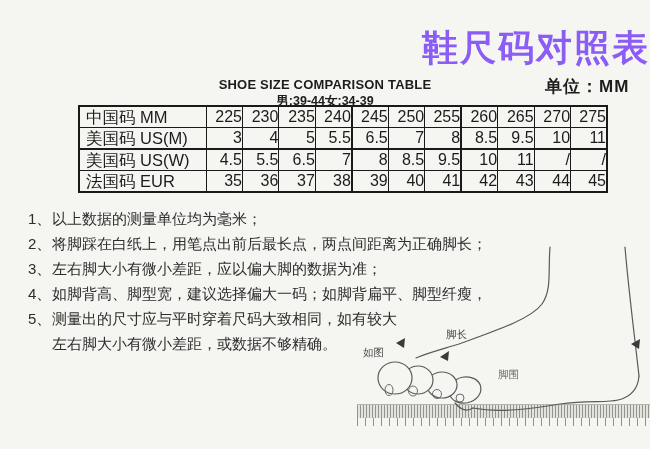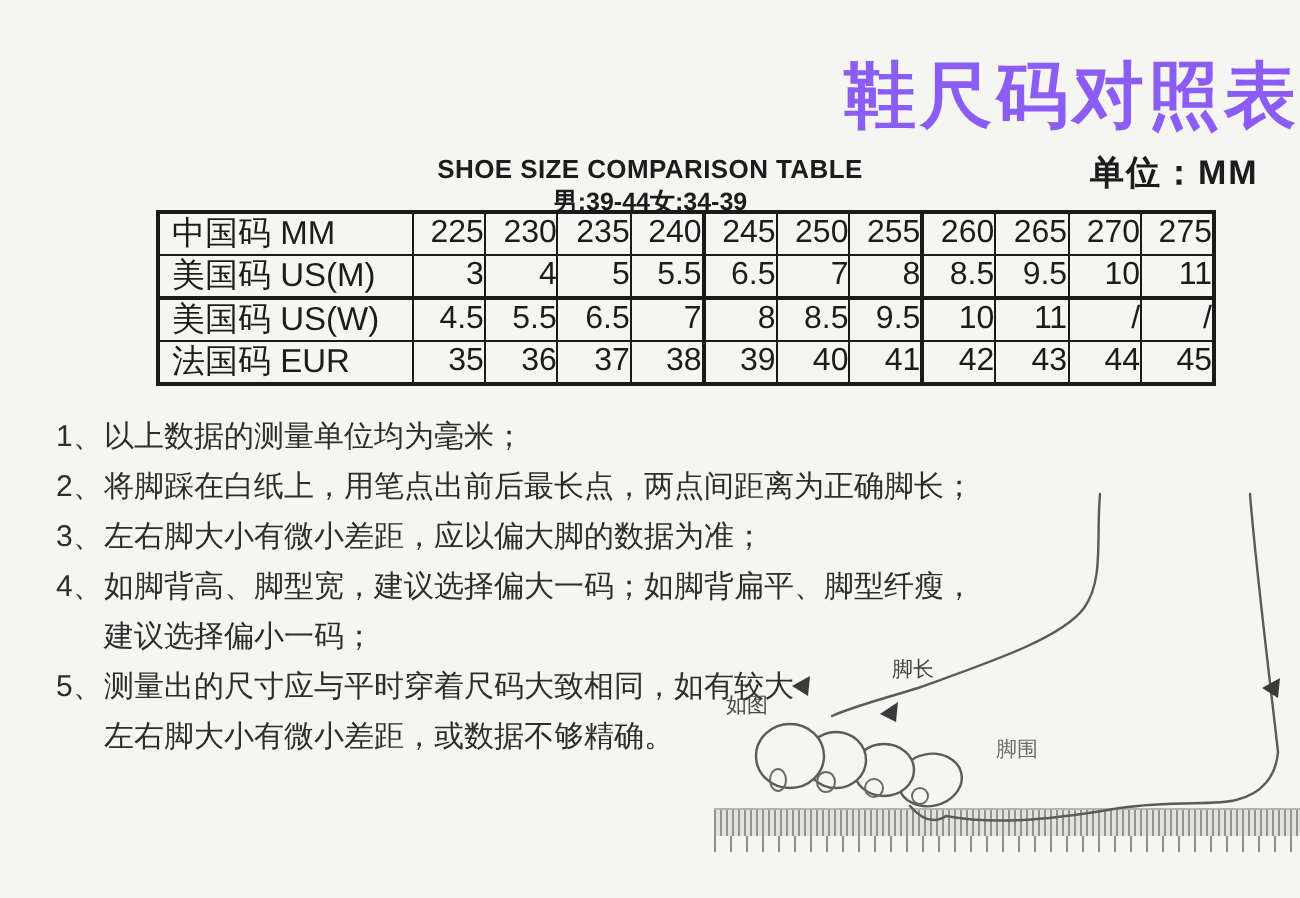--- a/index.html
+++ b/index.html
@@ -155,21 +155,20 @@
   <div class="note">
     <span class="num">3、</span>
     <div class="txt">
         <div>左右脚大小有微小差距，应以偏大脚的数据为准；</div>
       </div>
   </div>
   <div class="note">
     <span class="num">4、</span>
     <div class="txt">
       <div>如脚背高、脚型宽，建议选择偏大一码；如脚背扁平、脚型纤瘦，</div>
-      <div>建议选择偏小一码；</div>
     </div>
   </div>
   <div class="note">
     <span class="num">5、</span>
     <div class="txt">
       <div>测量出的尺寸应与平时穿着尺码大致相同，如有较大</div>
       <div>左右脚大小有微小差距，或数据不够精确。</div>
     </div>
   </div>
 </div>

